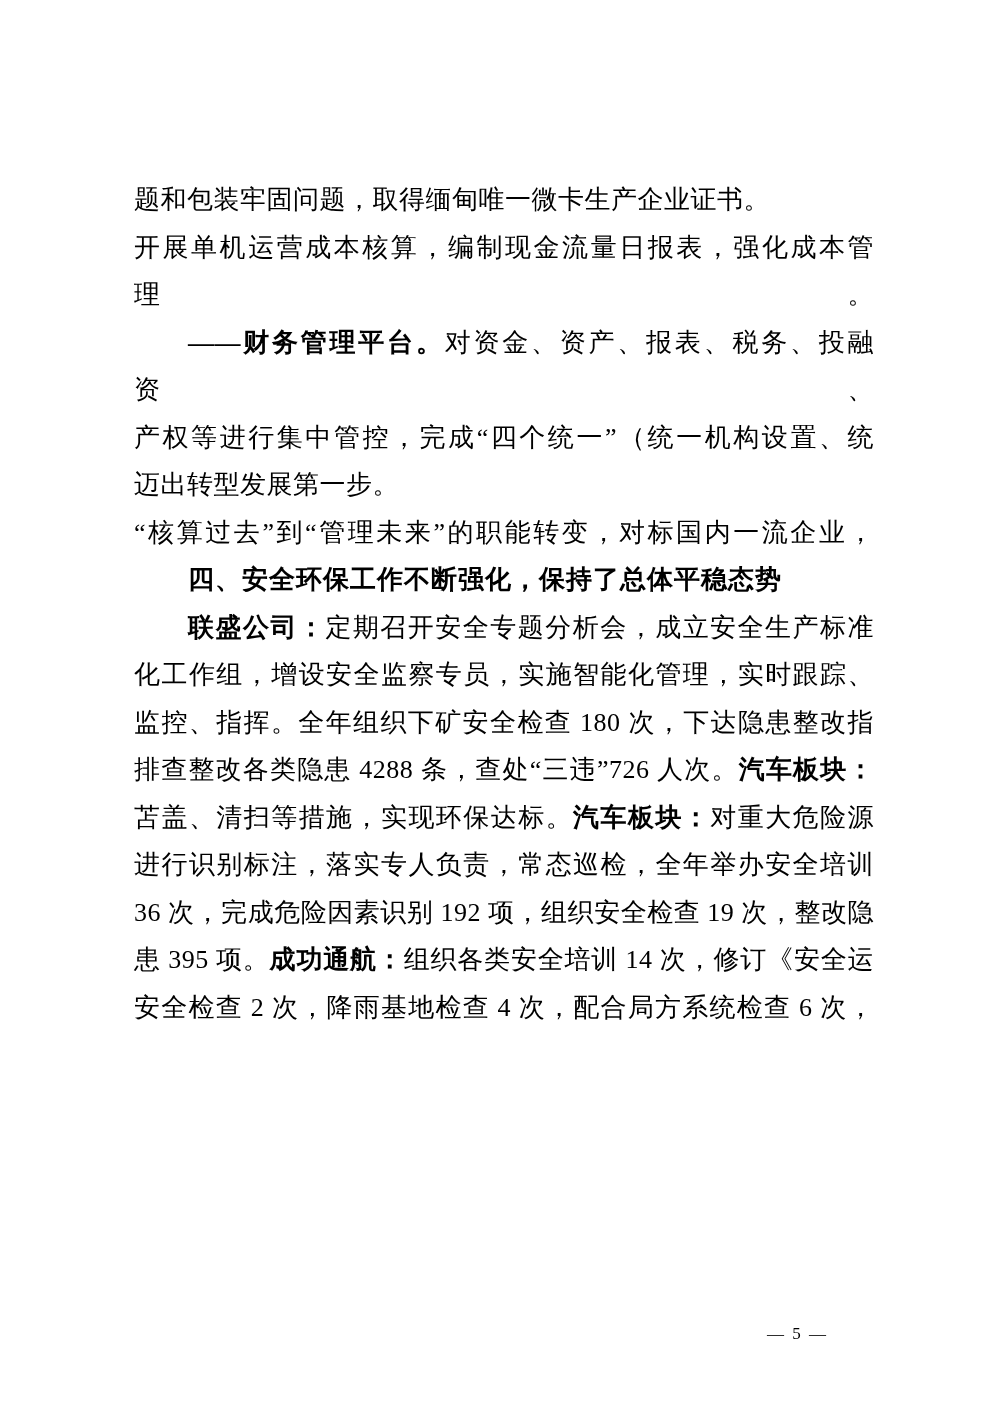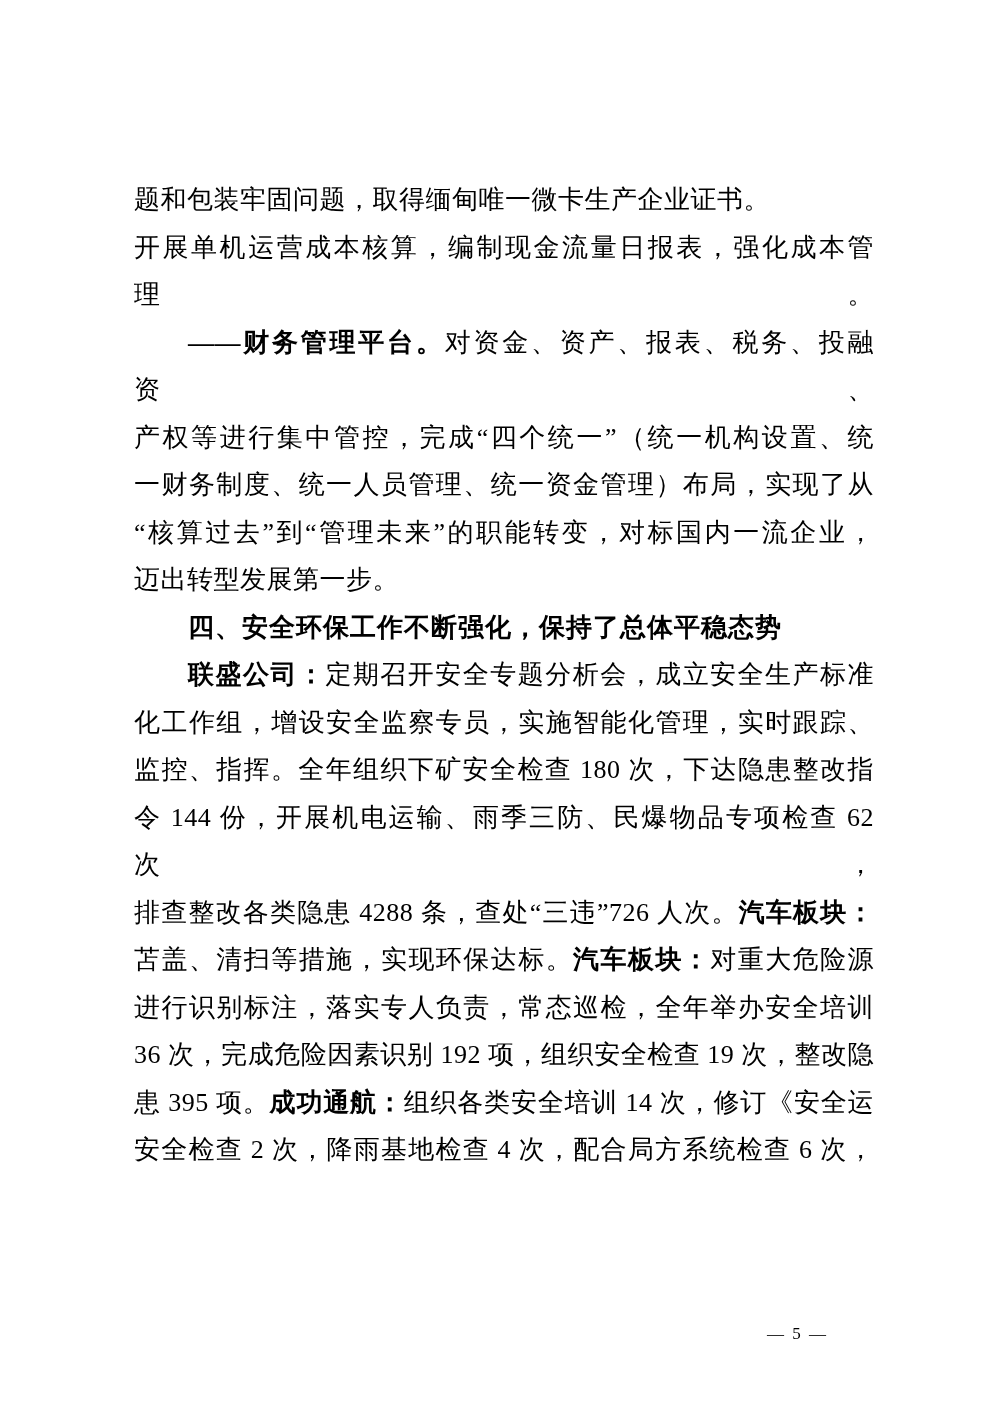--- a/index.html
+++ b/index.html
@@ -58,28 +58,26 @@
 </style>
 </head>
 <body>
 
 <div class="page">
   <div class="doc-body">
       <div class="line"><span class="seg">题和包装牢固问题，取得缅甸唯一微卡生产企业证书。</span></div>
       <div class="line j"><span class="seg">开展单机运营成本核算，编制现金流量日报表，强化成本管理。</span></div>
       <div class="line ind j"><span class="seg b">——财务管理平台。</span><span class="seg">对资金、资产、报表、税务、投融资、</span></div>
       <div class="line j"><span class="seg">产权等进行集中管控，完成“四个统一”（统一机构设置、统</span></div>
-      <div class="line j"><span class="seg">一财务制度、统一人员管理、统一资金管理）布局，实现了从</span></div>
+      <div class="line"><span class="seg">迈出转型发展第一步。</span></div>
       <div class="line j"><span class="seg">“核算过去”到“管理未来”的职能转变，对标国内一流企业，</span></div>
-      <div class="line"><span class="seg">迈出转型发展第一步。</span></div>
       <div class="line ind"><span class="seg h">四、安全环保工作不断强化，保持了总体平稳态势</span></div>
       <div class="line ind j"><span class="seg b">联盛公司：</span><span class="seg">定期召开安全专题分析会，成立安全生产标准</span></div>
       <div class="line j"><span class="seg">化工作组，增设安全监察专员，实施智能化管理，实时跟踪、</span></div>
       <div class="line j"><span class="seg">监控、指挥。全年组织下矿安全检查 180 次，下达隐患整改指</span></div>
-      <div class="line j"><span class="seg">令 144 份，开展机电运输、雨季三防、民爆物品专项检查 62 次，</span></div>
       <div class="line j"><span class="seg">排查整改各类隐患 4288 条，查处“三违”726 人次。</span><span class="seg b">汽车板块：</span></div>
       <div class="line j"><span class="seg">苫盖、清扫等措施，实现环保达标。</span><span class="seg b">汽车板块：</span><span class="seg">对重大危险源</span></div>
       <div class="line j"><span class="seg">进行识别标注，落实专人负责，常态巡检，全年举办安全培训</span></div>
       <div class="line j"><span class="seg">36 次，完成危险因素识别 192 项，组织安全检查 19 次，整改隐</span></div>
       <div class="line j"><span class="seg">患 395 项。</span><span class="seg b">成功通航：</span><span class="seg">组织各类安全培训 14 次，修订《安全运</span></div>
       <div class="line j"><span class="seg">安全检查 2 次，降雨基地检查 4 次，配合局方系统检查 6 次，</span></div>
       <div class="line j"></div>
     </div>
   <div class="footer">— 5 —</div>
 </div>

